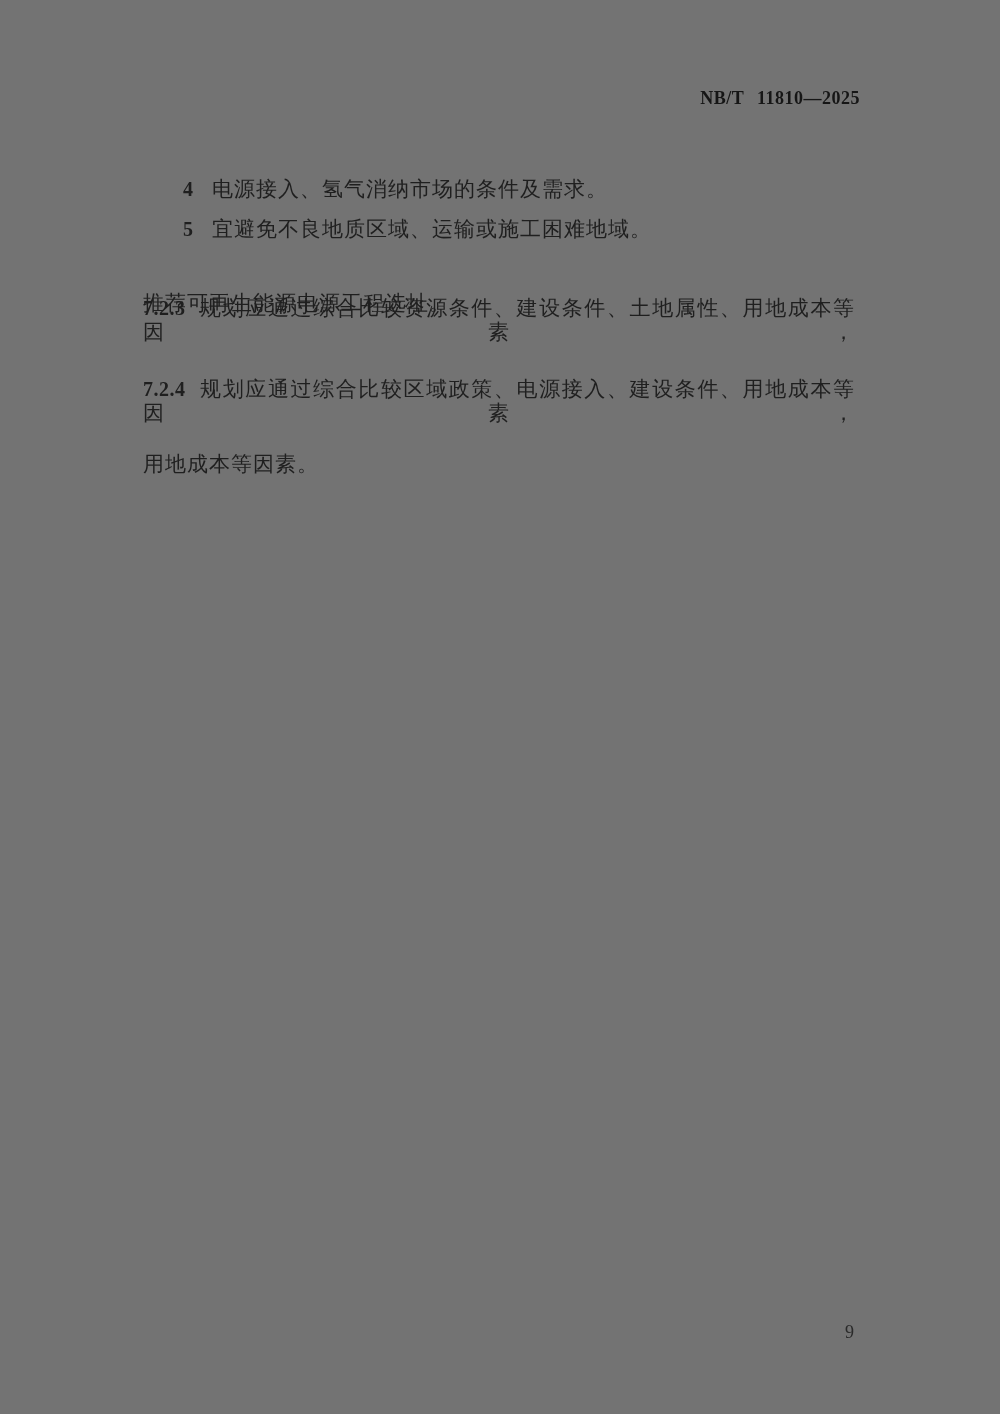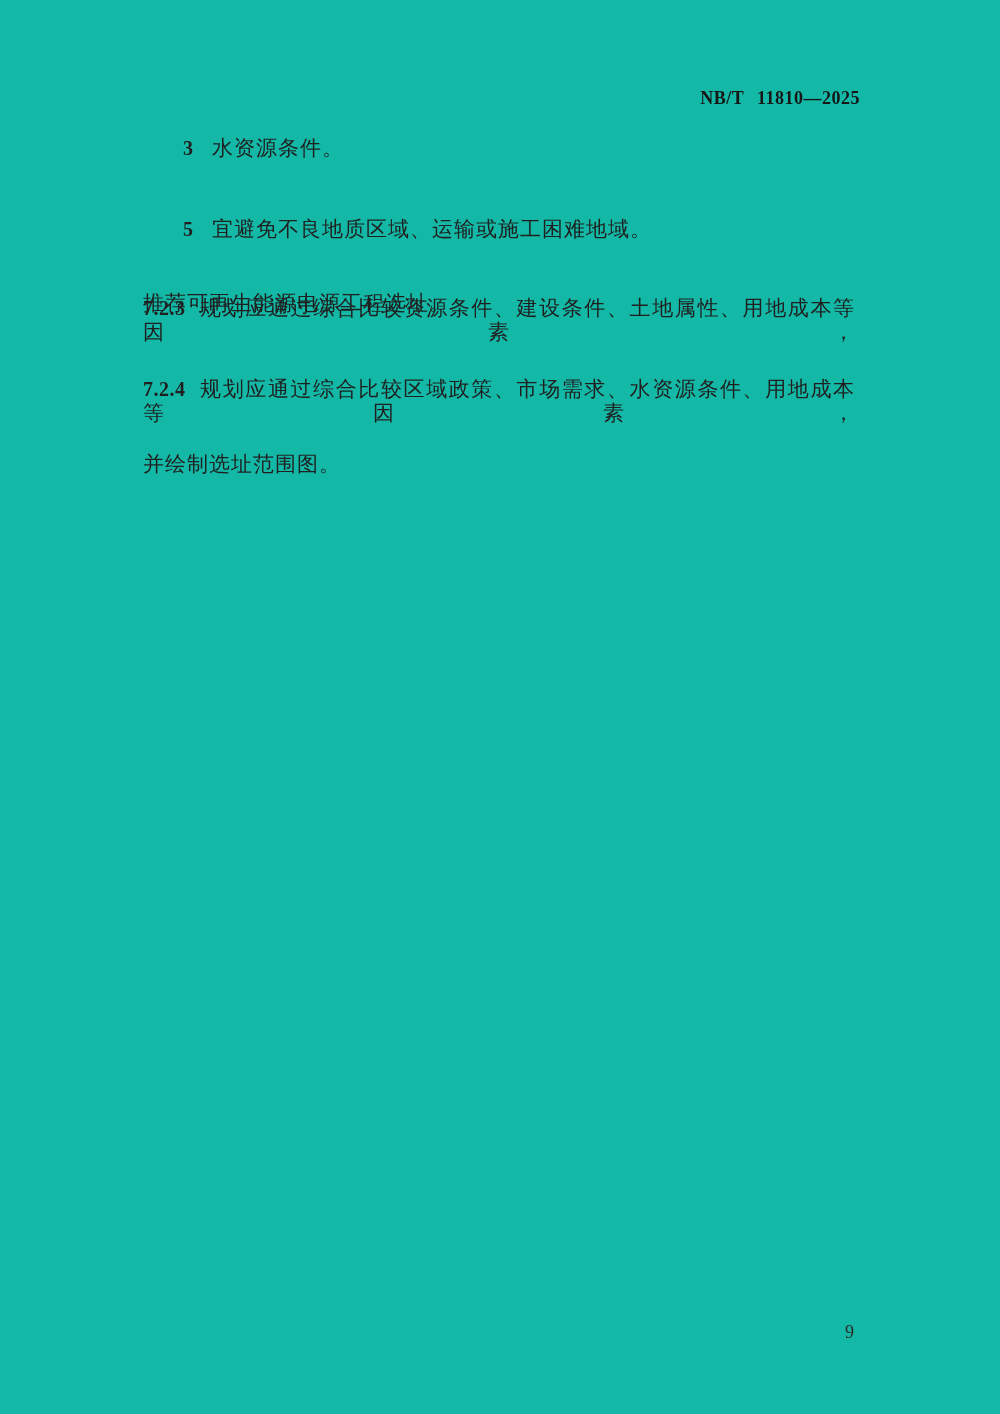--- a/index.html
+++ b/index.html
@@ -5,21 +5,21 @@
   html, body {
     margin: 0;
     padding: 0;
     background: #e8e8e8;
   }
   .page {
     position: relative;
     width: 1000px;
     height: 1414px;
     margin: 0 auto;
-    background: #14b8a6;
+    background: #737373;
     font-family: "Liberation Serif", "DejaVu Serif", serif;
     color: #1f1f1f;
     overflow: hidden;
   }
   
   .std-number {
     position: absolute;
     top: 88px;
     right: 140px;
     font-size: 18px;
@@ -92,35 +92,35 @@
     color: #2a2a2a;
   }
 </style>
 </head>
 <body>
 
 <div class="page">
 
   <div class="std-number">NB/T 11810—2025</div>
 
-  <div class="list-item li-3">
-    <span class="li-num">3</span><span class="li-text">水资源条件。</span>
+
+  <div class="list-item li-4">
+    <span class="li-num">4</span><span class="li-text">电源接入、氢气消纳市场的条件及需求。</span>
   </div>
-
 
   <div class="list-item li-5">
     <span class="li-num">5</span><span class="li-text">宜避免不良地质区域、运输或施工困难地域。</span>
   </div>
 
   <div class="clause-l1 c1-l1">
     <span class="cl-num">7.2.3</span><span>规划应通过综合比较资源条件、建设条件、土地属性、用地成本等因素，</span>
   </div>
   <div class="clause-l2 c1-l2">推荐可再生能源电源工程选址。</div>
 
   <div class="clause-l1 c2-l1">
-    <span class="cl-num">7.2.4</span><span>规划应通过综合比较区域政策、市场需求、水资源条件、用地成本等因素，</span>
+    <span class="cl-num">7.2.4</span><span>规划应通过综合比较区域政策、电源接入、建设条件、用地成本等因素，</span>
   </div>
 
-  <div class="clause-l2 c3-l2">并绘制选址范围图。</div>
+  <div class="clause-l2 c3-l2">用地成本等因素。</div>
 
   <div class="page-number">9</div>
 
 </div>
 
 </body></html>

